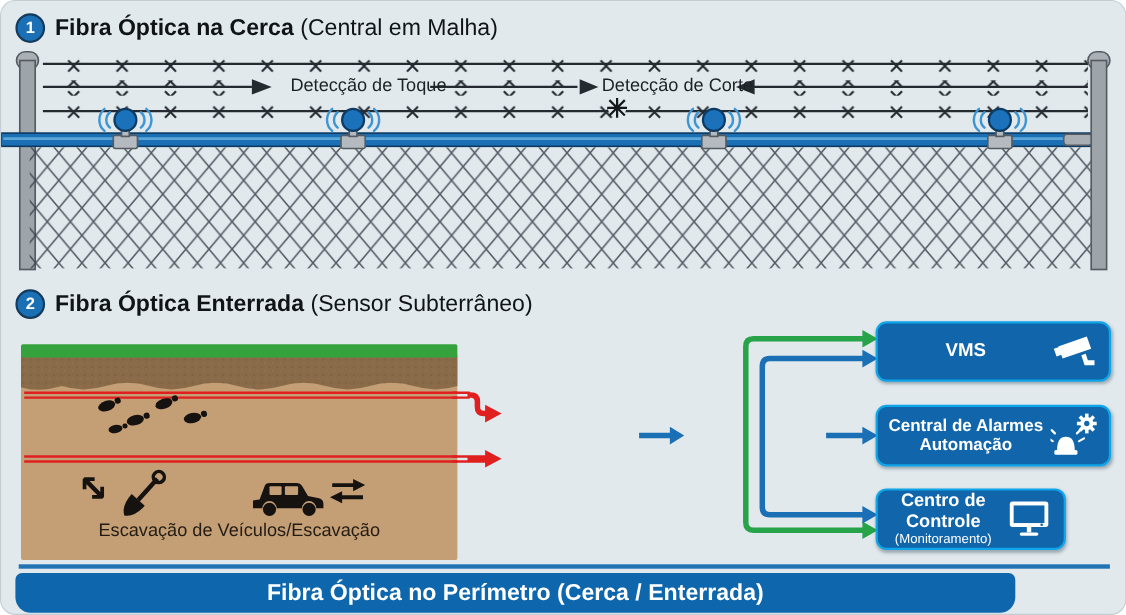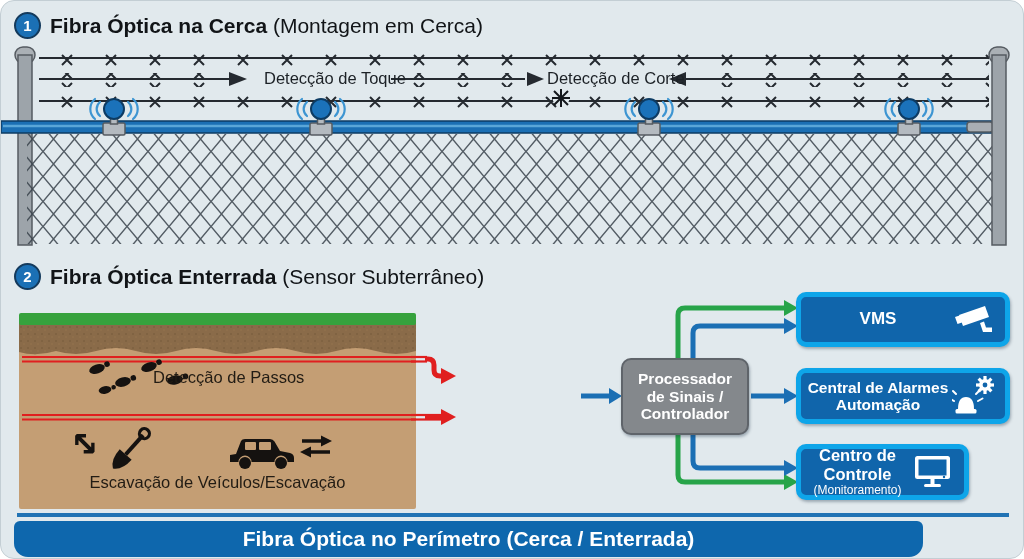--- a/index.html
+++ b/index.html
@@ -10,21 +10,21 @@
          border:1px solid #c3ced4;overflow:hidden;}
   .abs{position:absolute;}
   .hdr{display:flex;align-items:center;gap:9px;}
   .numcirc{width:27px;height:27px;border-radius:50%;background:#1b70b5;border:2.5px solid #143a5c;
            color:#fff;font-weight:700;font-size:15px;display:flex;align-items:center;justify-content:center;flex:none;}
   .title{font-size:21px;color:#111417;white-space:nowrap;}
   .title .b{font-weight:700;}
   .title .r{font-weight:400;}
   .wirelabel{font-size:16.5px;color:#1c2126;white-space:nowrap;}
   .gtext{color:#221c14;font-size:16.5px;white-space:nowrap;}
-  .bluebox{background:#1065ab;border:5px solid #0ea5e9;border-radius:10px;color:#fff;
+  .bluebox{background:#1065ab;border:2px solid #0ea5e9;border-radius:10px;color:#fff;
            display:flex;align-items:center;justify-content:center;flex-direction:column;
            text-align:center;box-shadow:1px 2px 3px rgba(30,50,70,.35);}
   .graybox{background:#84888c;border:2px solid #5f646a;border-radius:10px;color:#fff;
            display:flex;align-items:center;justify-content:center;text-align:center;
            box-shadow:1px 2px 3px rgba(30,50,70,.35);}
   .rowbox{flex-direction:row;padding:0 8px 0 6px;gap:2px;}
   .btxt{flex:1;display:flex;flex-direction:column;align-items:center;justify-content:center;}
   .bt{font-weight:700;font-size:15.5px;line-height:1.12;}
   .bt-lg{font-weight:700;font-size:17px;line-height:1.1;}
   .bs{font-weight:400;font-size:12px;line-height:1.15;margin-top:1px;}
@@ -40,21 +40,21 @@
 
 <div class="stage">
  <div class="frame">
 
   <div class="abs hdr" style="left:13px;top:11px;">
     <div class="numcirc">
           <span>1</span>
         </div>
     <div class="title">
       <span class="b">Fibra Óptica na Cerca</span>
-      <span class="r">(Montagem em Cerca)</span>
+      <span class="r">(Central em Malha)</span>
     </div>
   </div>
 
   <svg class="abs" style="left:0;top:38px;" width="1024" height="214" viewBox="0 0 1024 214">
     <defs>
       <pattern id="barb" width="44" height="14" patternUnits="userSpaceOnUse">
         <path d="M17 2 L27 12 M27 2 L17 12" stroke="#252a30" stroke-width="2" fill="none"></path>
       </pattern>
       <pattern id="mesh" width="21" height="25" patternUnits="userSpaceOnUse">
         <path d="M10.5 0 L21 12.5 L10.5 25 L0 12.5 Z" stroke="#39424b" stroke-opacity="0.85" stroke-width="1.4" fill="none"></path>
@@ -208,21 +208,20 @@
         <g fill="#151210" stroke="#151210">
           <line x1="78" y1="12" x2="98" y2="12" stroke-width="3.5"></line>
           <polygon points="97,6.5 97,17.5 108,12" stroke="none"></polygon>
         </g>
         <g fill="#151210" stroke="#151210">
           <line x1="86" y1="23" x2="106" y2="23" stroke-width="3.5"></line>
           <polygon points="87,17.5 87,28.5 76,23" stroke="none"></polygon>
         </g>
       </g>
     </svg>
-    <div class="abs gtext" style="left:134px;top:57px;">Detecção de Passos</div>
     <div class="abs gtext" style="left:0;top:162px;width:397px;text-align:center;">Escavação de Veículos/Escavação</div>
   </div>
 
   <svg class="abs" style="left:410px;top:346px;" width="50" height="84" viewBox="0 0 50 84">
     <g stroke="#e01f1f" fill="none">
       <line x1="0" y1="10" x2="16" y2="10" stroke-width="2.2"></line>
       <line x1="0" y1="14.5" x2="16" y2="14.5" stroke-width="2.2"></line>
       <path d="M14 12 H17 Q23 12 23 18 V23 Q23 29 29 29 H31" stroke-width="5"></path>
       <line x1="0" y1="68" x2="31" y2="68" stroke-width="2.2"></line>
       <line x1="0" y1="72.5" x2="31" y2="72.5" stroke-width="2.2"></line>
@@ -241,23 +240,20 @@
     </g>
     <polygon points="208,14 208,30 222,22" fill="#27a449"></polygon>
     <polygon points="208,188 208,204 222,196" fill="#27a449"></polygon>
     <polygon points="208,32 208,48 222,40" fill="#1b6fb4"></polygon>
     <polygon points="208,174 208,190 222,182" fill="#1b6fb4"></polygon>
     <polygon points="208,102 208,118 222,110" fill="#1b6fb4"></polygon>
     <polygon points="33,102 33,118 46,110" fill="#1b6fb4"></polygon>
   </svg>
 
 
-  <div class="abs graybox" style="left:620px;top:357px;width:128px;height:77px;z-index:2;padding:0 7px;">
-    <div class="bt">Processador de Sinais / Controlador</div>
-  </div>
 
   <div class="abs bluebox rowbox" style="left:795px;top:291px;width:214px;height:55px;z-index:2;">
     <div class="btxt">
       <div class="bt-lg">VMS</div>
     </div>
     <div class="iconbox">
       <svg width="42" height="34" viewBox="0 0 42 34">
         <path d="M6 12 L32 3 L36 14 L10 23 Z" fill="#fff"></path>
         <path d="M2 14 L11 11 L13.5 18 L4.5 21 Z" fill="#fff"></path>
         <path d="M27 20 L30 29 L39 29 L39 24.5 L33 24.5 L31 18.5 Z" fill="#fff"></path>

